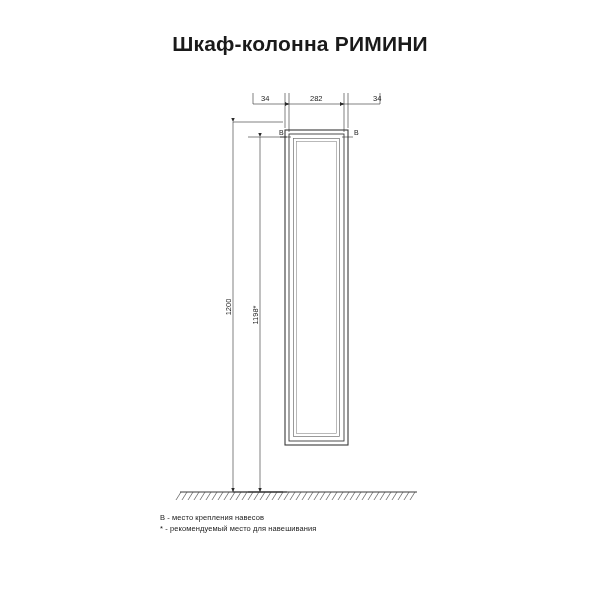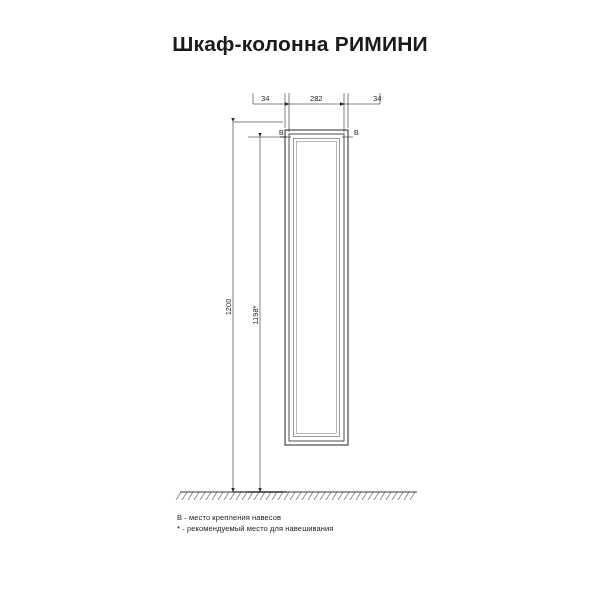--- a/index.html
+++ b/index.html
@@ -37,21 +37,21 @@
   }
   .legend {
     position: absolute;
     left: 160px;
     top: 512px;
     font-size: 7.5px;
     line-height: 11px;
     color: #1a1a1a;
     white-space: nowrap;
   }
-  .legend div { letter-spacing: 0.1px; margin-left: 17px; }
+  .legend div { letter-spacing: 0.1px; }
 </style>
 </head>
 <body>
 
 <div id="page">
 
   <div id="title">Шкаф-колонна РИМИНИ</div>
 
   <svg id="drawing" width="600" height="597" viewBox="0 0 600 597">
 

